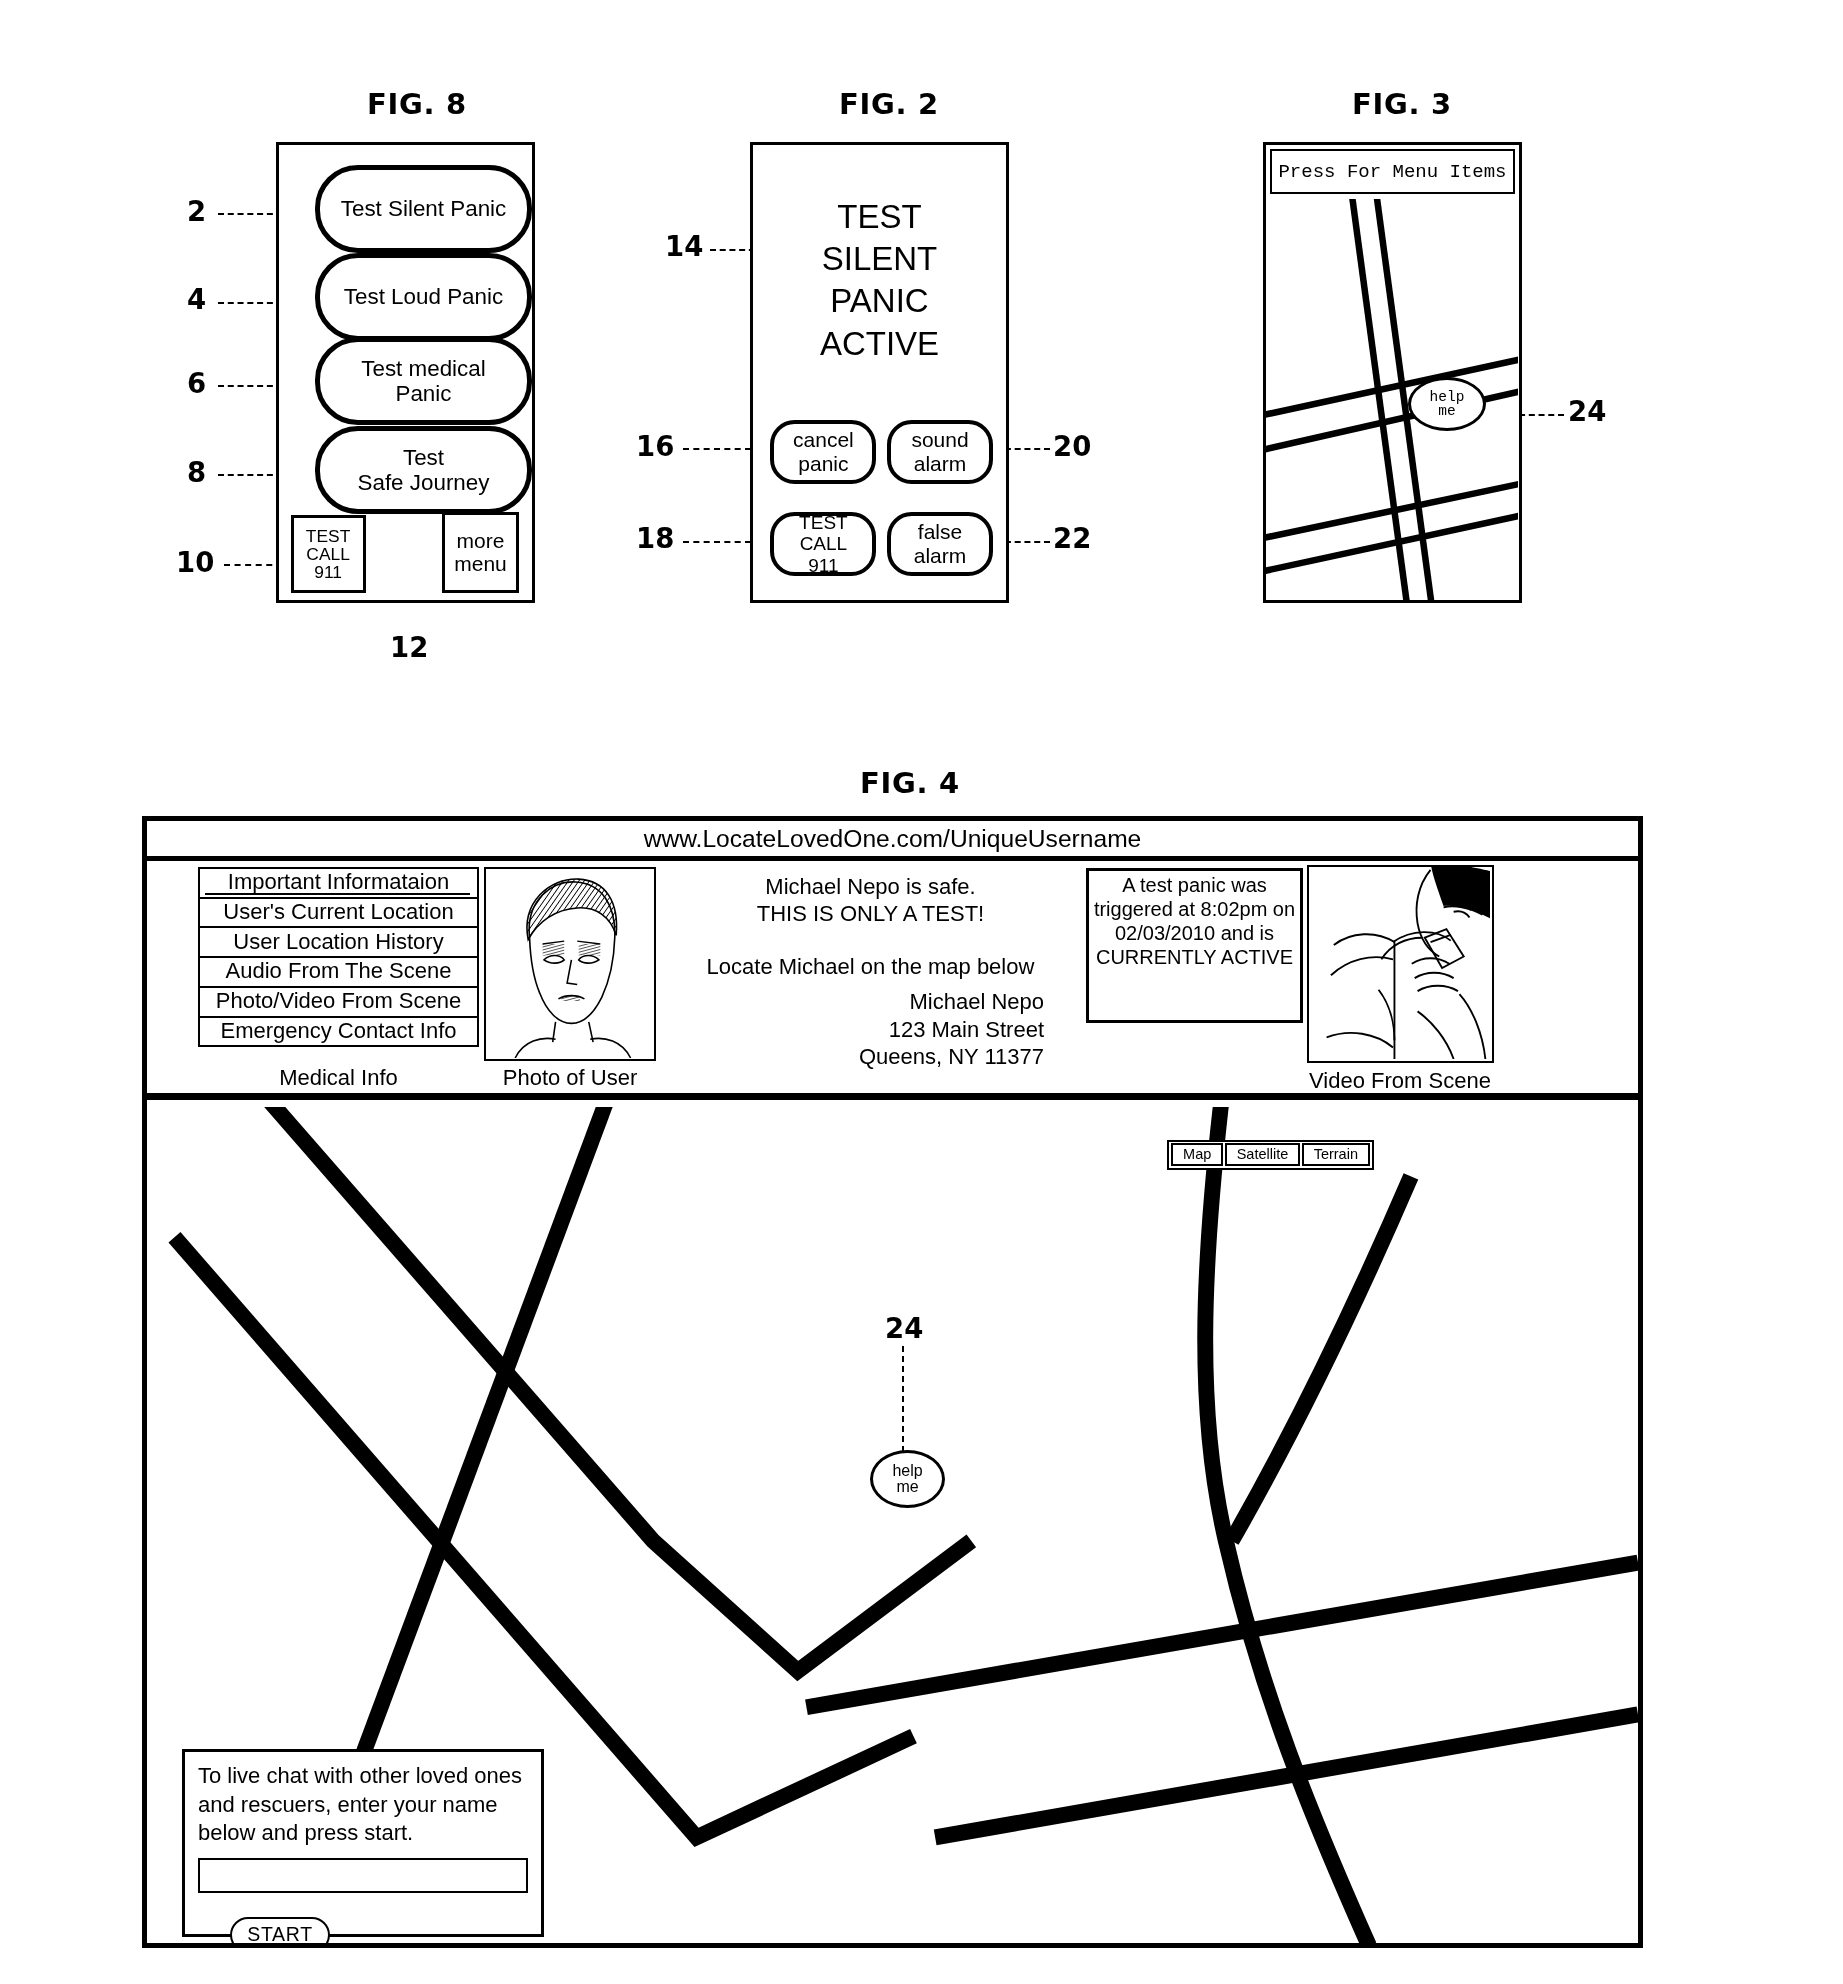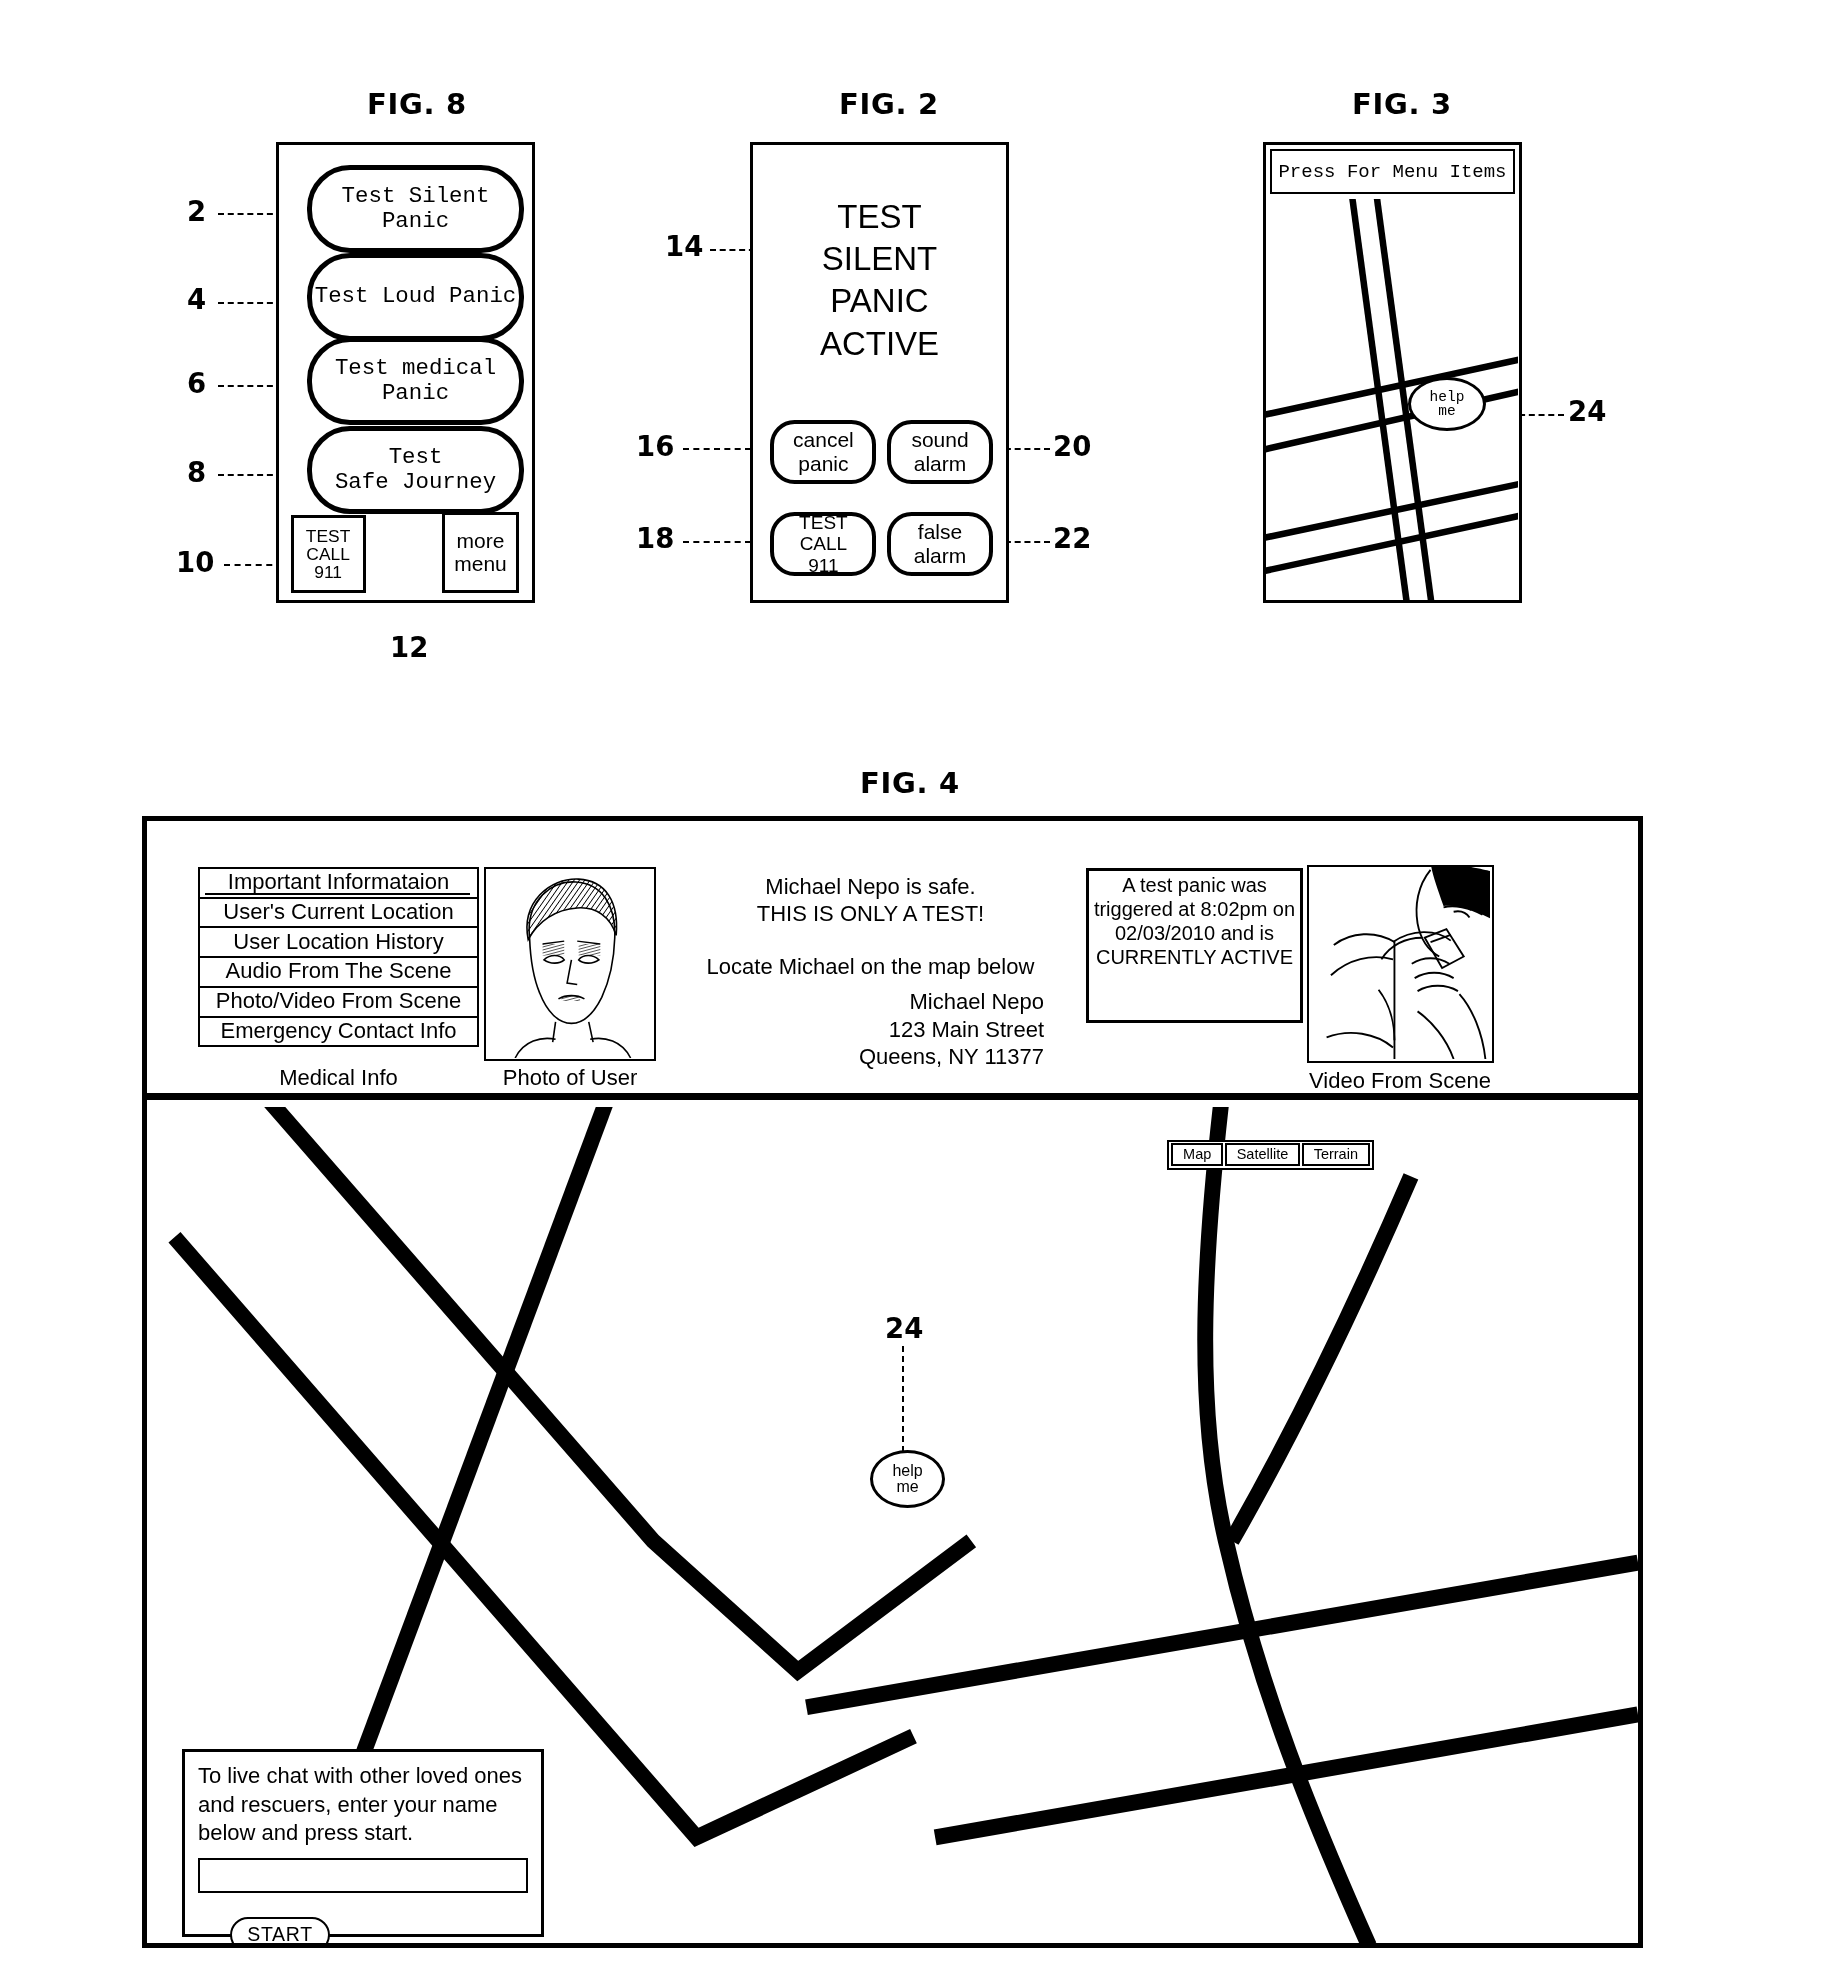--- a/index.html
+++ b/index.html
@@ -51,21 +51,21 @@
     border-radius: 43px;
     background: #fff;
     box-sizing: border-box;
     display: flex;
     align-items: center;
     justify-content: center;
     text-align: center;
     font-family: "Liberation Sans", sans-serif;
     line-height: 1.12;
   }
-  .f1btn { left: 28px; width: 217px; height: 88px; font-size: 22.4px; font-family: Liberation Mono, monospace; }
+  .f1btn { left: 36px; width: 217px; height: 88px; font-size: 22.4px; }
 
   .smallbox {
     position: absolute;
     border: 3.6px solid #000;
     background: #fff;
     box-sizing: border-box;
     display: flex;
     align-items: center;
     justify-content: center;
     text-align: center;
@@ -437,20 +437,23 @@
       <span>help</span>
       <span>me</span>
     </div>
   </div>
 </div>
 
 <div class="fig-title" style="left:860px; top:766px;">FIG. 4</div>
 
 <div id="fig4-outer">
 
+  <div id="fig4-urlbar">
+    <span>www.LocateLovedOne.com/UniqueUsername</span>
+  </div>
 
   <div id="fig4-topband">
 
     <div id="menu-list">
       <div class="menu-item">
         <span>Important Informataion</span>
       </div>
       <div class="menu-item">
         <span>User's Current Location</span>
       </div>

